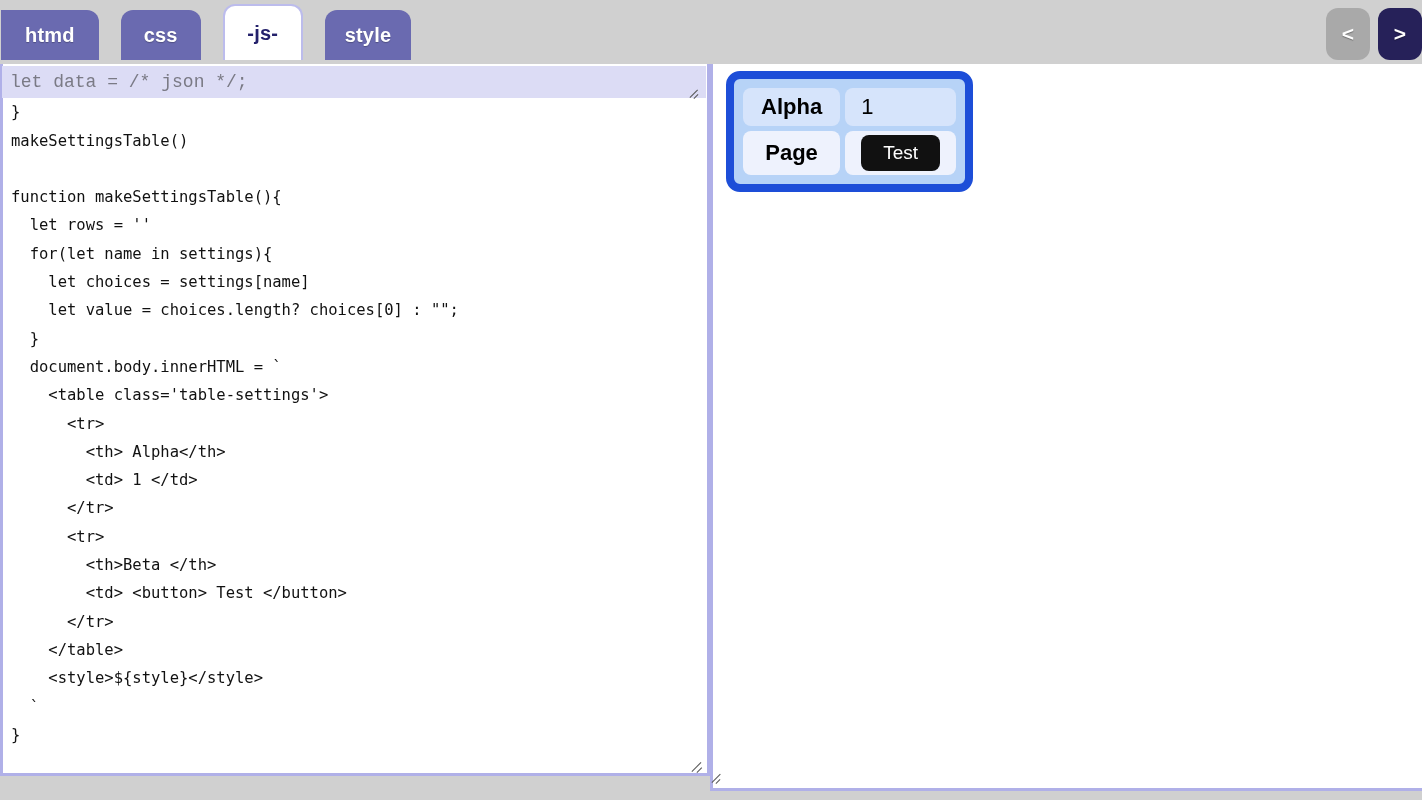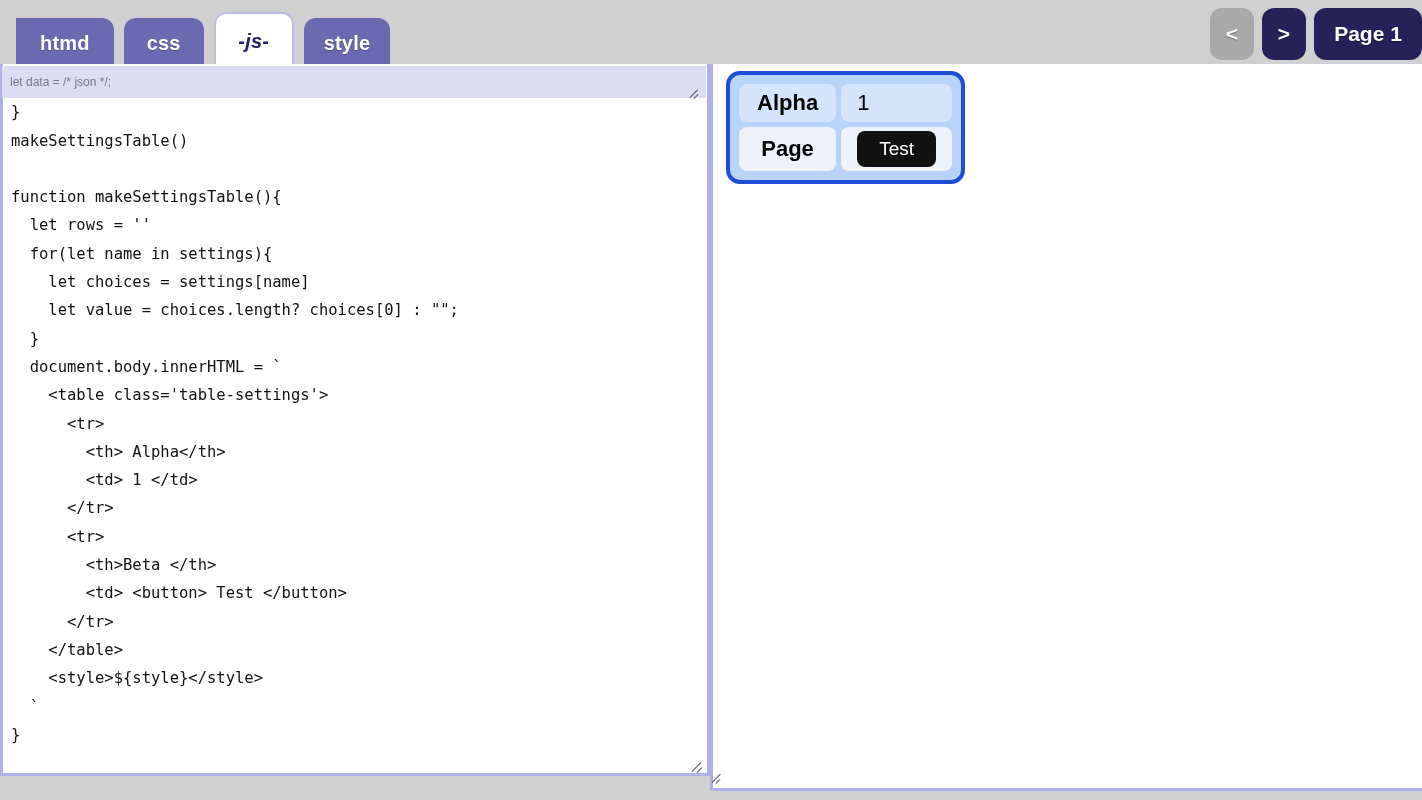--- a/index.html
+++ b/index.html
@@ -19,26 +19,26 @@
   #topbar {
     position: absolute;
     left: 0; top: 0;
     width: 1422px;
     height: 64px;
     background: #d0d0d0;
   }
 
   #tabstrip {
     position: absolute;
-    left: 0; top: 12px;
+    left: 0; top: 4px;
     height: 56px;
     display: flex;
     align-items: flex-end;
-    gap: 10px;
-    padding-left: 16px;
+    gap: 22px;
+    padding-left: 1px;
   }
   .tab {
     height: 50px;
     min-width: 80px;
     padding: 0 20px;
     box-sizing: border-box;
     border-radius: 12px 12px 0 0;
     background: #6a6ab0;
     color: #ffffff;
     font-size: 20px;
@@ -58,21 +58,20 @@
     padding-right: 24px;
   }
   .tab.active {
     background: #ffffff;
     color: #24216b;
     border: 2px solid #bcbcec;
     border-bottom: none;
     height: 56px;
     text-shadow: none;
     box-sizing: border-box;
-    font-style: italic;
   }
 
   #pagenav {
     position: absolute;
     right: 0; top: 6px;
     height: 56px;
     display: flex;
     align-items: center;
     gap: 8px;
   }
@@ -155,22 +154,22 @@
   #json-overlay {
     position: absolute;
     left: 2px; top: 2px;
     width: 704px;
     height: 32px;
     box-sizing: border-box;
     background: #dcdcf5;
     border: none;
     outline: none;
     color: #7a7a85;
-    font-family: Liberation Sans, sans-serif;
-    font-size: 12px;
+    font-family: Liberation Mono, monospace;
+    font-size: 18px;
     line-height: 26px;
     padding: 3px 0 0 8px;
     margin: 0;
     white-space: pre;
     overflow: hidden;
     resize: none;
   }
   #overlay-resize-handle {
     position: absolute;
     left: 690px;
@@ -231,21 +230,21 @@
   }
 
   
   #settings-table {
     position: absolute;
     left: 13px;
     top: 7px;
     border-collapse: separate;
     border-spacing: 5px;
     background: #b7d3f7;
-    border: 4px solid #1d4ed8;
+    border: 8px solid #1d4ed8;
     border-radius: 14px;
     padding: 4px;
     font-family: "Liberation Sans", sans-serif;
   }
   #settings-table th {
     background: #d6e4fb;
     border-radius: 8px;
     font-size: 22px;
     font-weight: bold;
     color: #000000;
@@ -293,21 +292,20 @@
   <div id="tabstrip">
     <button class="tab first">htmd</button>
     <button class="tab">css</button>
     <button class="tab active">-js-</button>
     <button class="tab">style</button>
   </div>
 
   <div id="pagenav">
     <button class="navbtn arrow disabled">&lt;</button>
     <button class="navbtn arrow">&gt;</button>
-    <button class="navbtn page">Page 1</button>
   </div>
 
 </div>
 
 <div id="editor-panel">
 
   <textarea id="code-area" spellcheck="false" style="">  'beta' : words('a b c d e')
 }
 makeSettingsTable()
 

